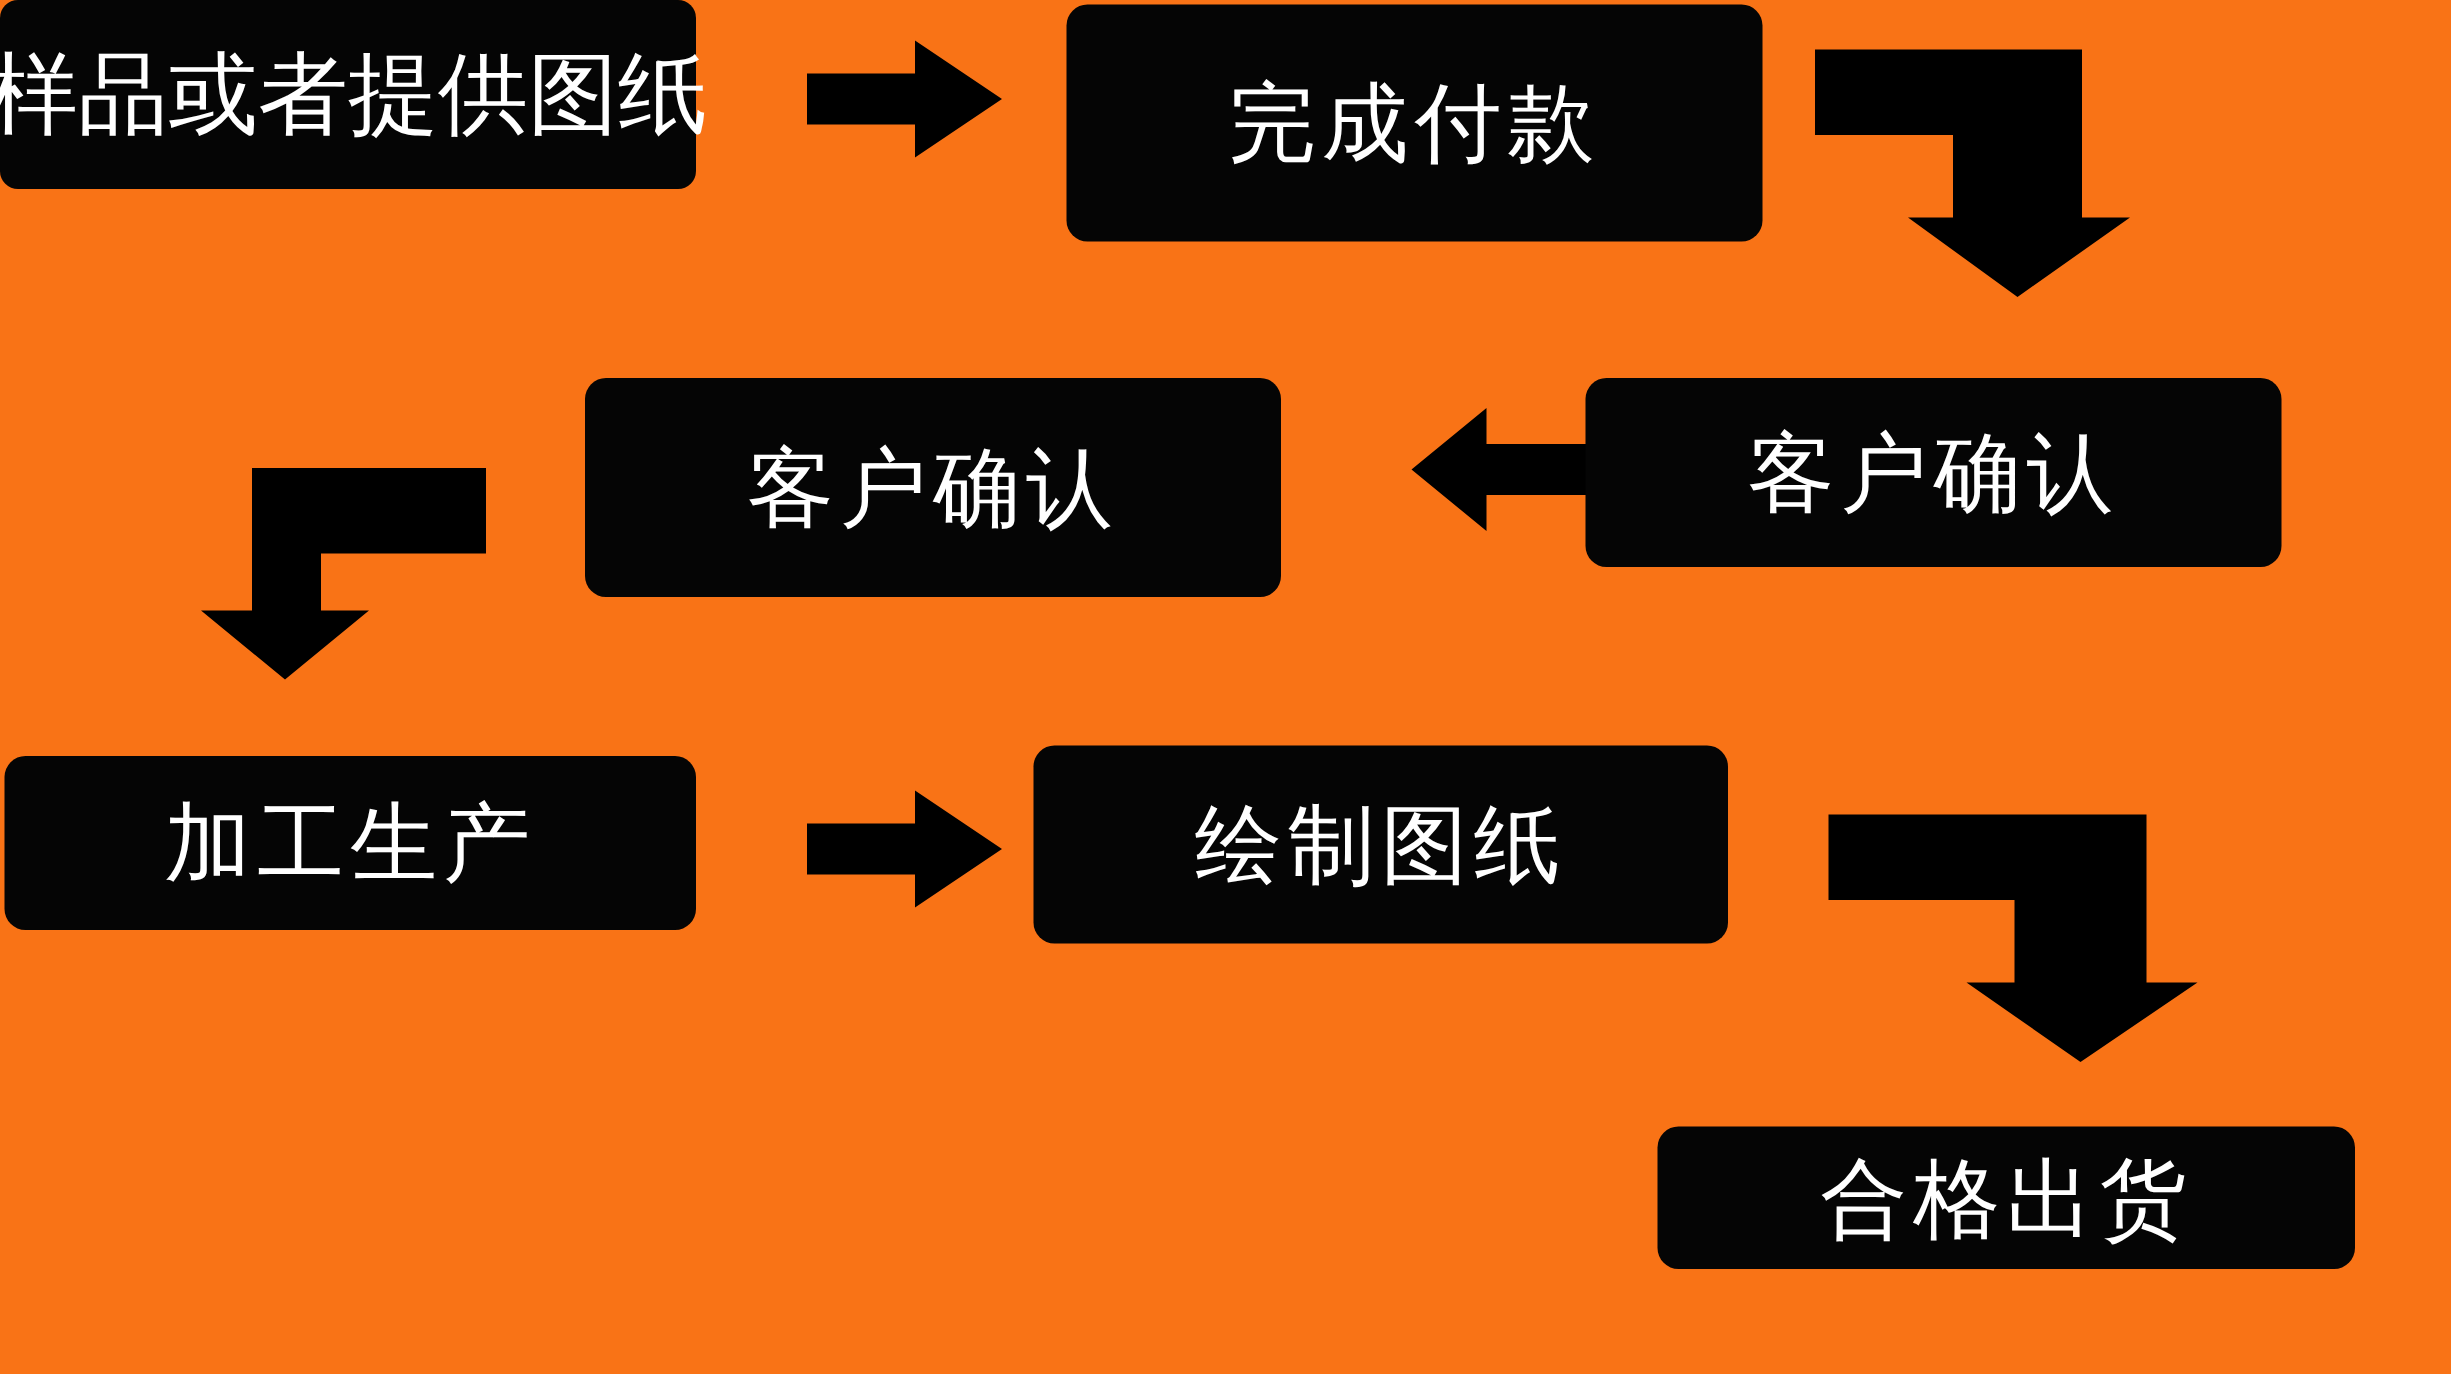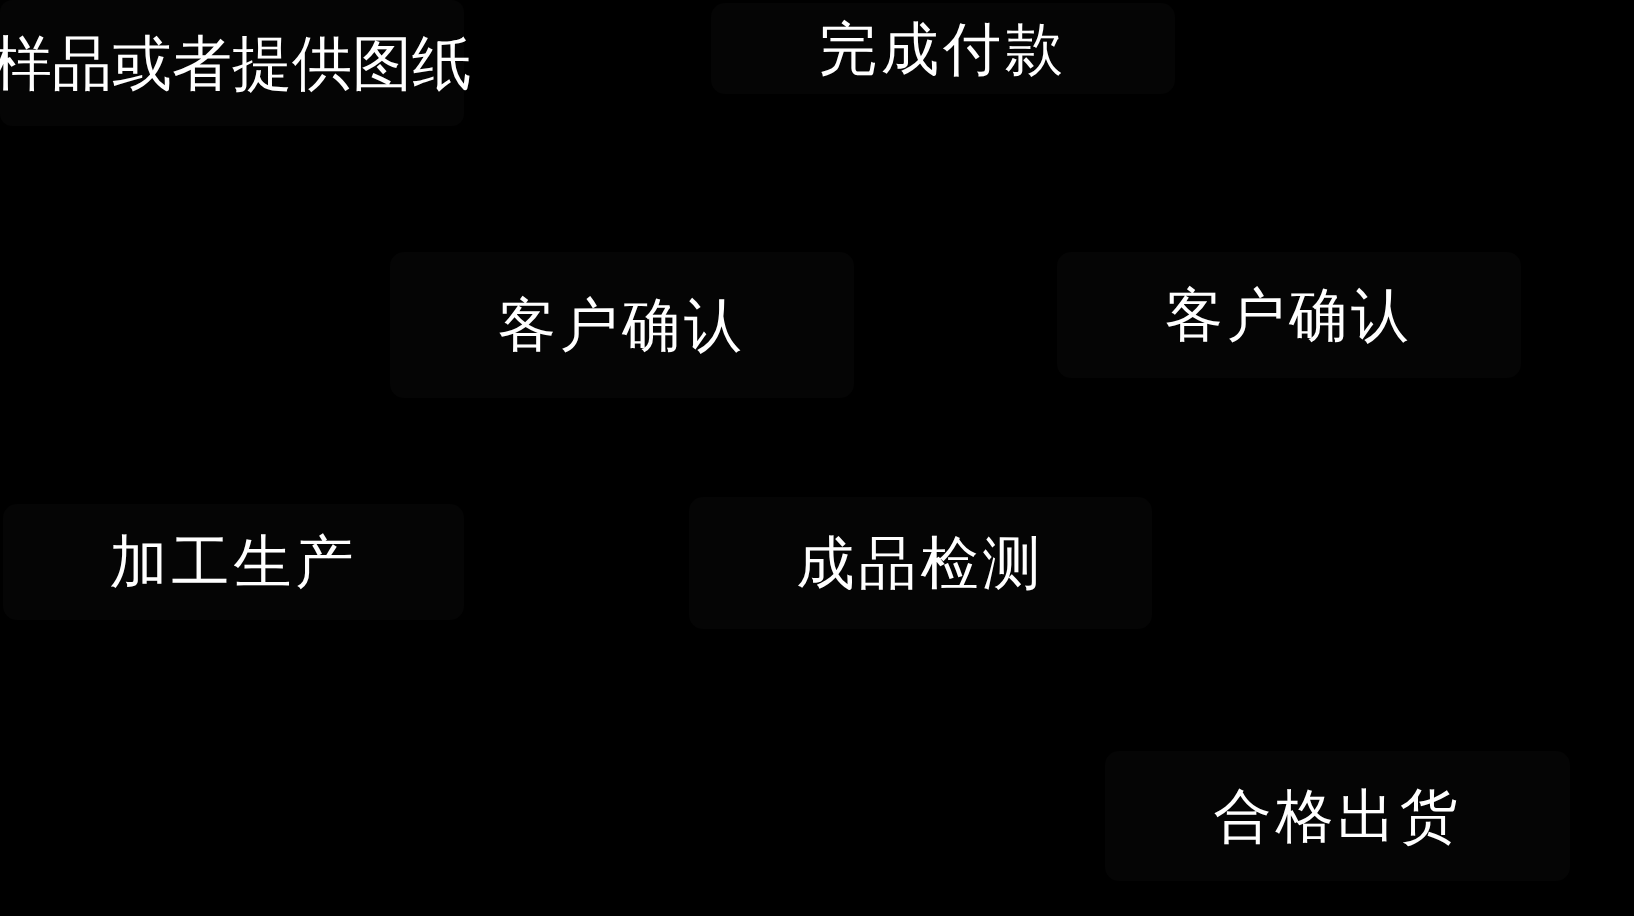--- a/index.html
+++ b/index.html
@@ -7,21 +7,21 @@
     padding: 0;
     background: #ffffff;
   }
   body {
     font-family: "DejaVu Sans", "Liberation Sans", sans-serif;
   }
   #canvas {
     position: relative;
     width: 1634px;
     height: 916px;
-    background: #000000;
+    background: #f97316;
     overflow: hidden;
   }
   .node {
     position: absolute;
     background: #050505;
     border-radius: 14px;
     display: flex;
     align-items: center;
     justify-content: center;
     box-sizing: border-box;
@@ -42,26 +42,26 @@
   .connector {
     position: absolute;
   }
   .connector svg {
     display: block;
     overflow: visible;
   }
 
   
   #node-sample      { left: 0px;    top: 0px;   width: 464px; height: 126px; border-radius: 12px; }
-  #node-payment     { left: 711px;  top: 3px;   width: 464px; height: 91px; }
+  #node-payment     { left: 711px;  top: 3px;   width: 464px; height: 158px; }
   #node-drawing     { left: 1057px; top: 252px; width: 464px; height: 126px; }
   #node-confirm     { left: 390px;  top: 252px; width: 464px; height: 146px; }
   #node-production  { left: 3px;    top: 504px; width: 461px; height: 116px; }
   #node-inspection  { left: 689px;  top: 497px; width: 463px; height: 132px; }
-  #node-shipment    { left: 1105px; top: 751px; width: 465px; height: 130px; }
+  #node-shipment    { left: 1105px; top: 751px; width: 465px; height: 95px; }
 
   
   #conn-sample-payment    { left: 538px;  top: 27px;  width: 130px; height: 78px; }
   #conn-payment-drawing   { left: 1226px; top: 33px;  width: 178px; height: 165px; }
   #conn-drawing-confirm   { left: 941px;  top: 272px; width: 120px; height: 82px; }
   #conn-confirm-production{ left: 134px;  top: 295px; width: 160px; height: 158px; }
   #conn-prod-inspection   { left: 538px;  top: 527px; width: 130px; height: 78px; }
   #conn-inspection-ship   { left: 1243px; top: 543px; width: 215px; height: 165px; }
 </style>
 </head>
@@ -113,21 +113,21 @@
     <span class="node-label">加工生产</span>
   </div>
 
   <div class="connector" id="conn-prod-inspection">
     <svg width="130" height="78" viewBox="0 0 130 78" aria-hidden="true">
       <polygon points="0,22 72,22 72,0 130,39 72,78 72,56 0,56" fill="#000000"></polygon>
     </svg>
   </div>
 
   <div class="node" id="node-inspection">
-    <span class="node-label">成品检测</span>
+    <span class="node-label">绘制图纸</span>
   </div>
 
   <div class="connector" id="conn-inspection-ship">
     <svg width="215" height="165" viewBox="0 0 215 165" aria-hidden="true">
       <polygon points="0,0 212,0 212,112 246,112 168,165 92,112 124,112 124,57 0,57" fill="#000000" transform="translate(-24,0)"></polygon>
     </svg>
   </div>
 
   <div class="node" id="node-shipment">
     <span class="node-label">合格出货</span>

